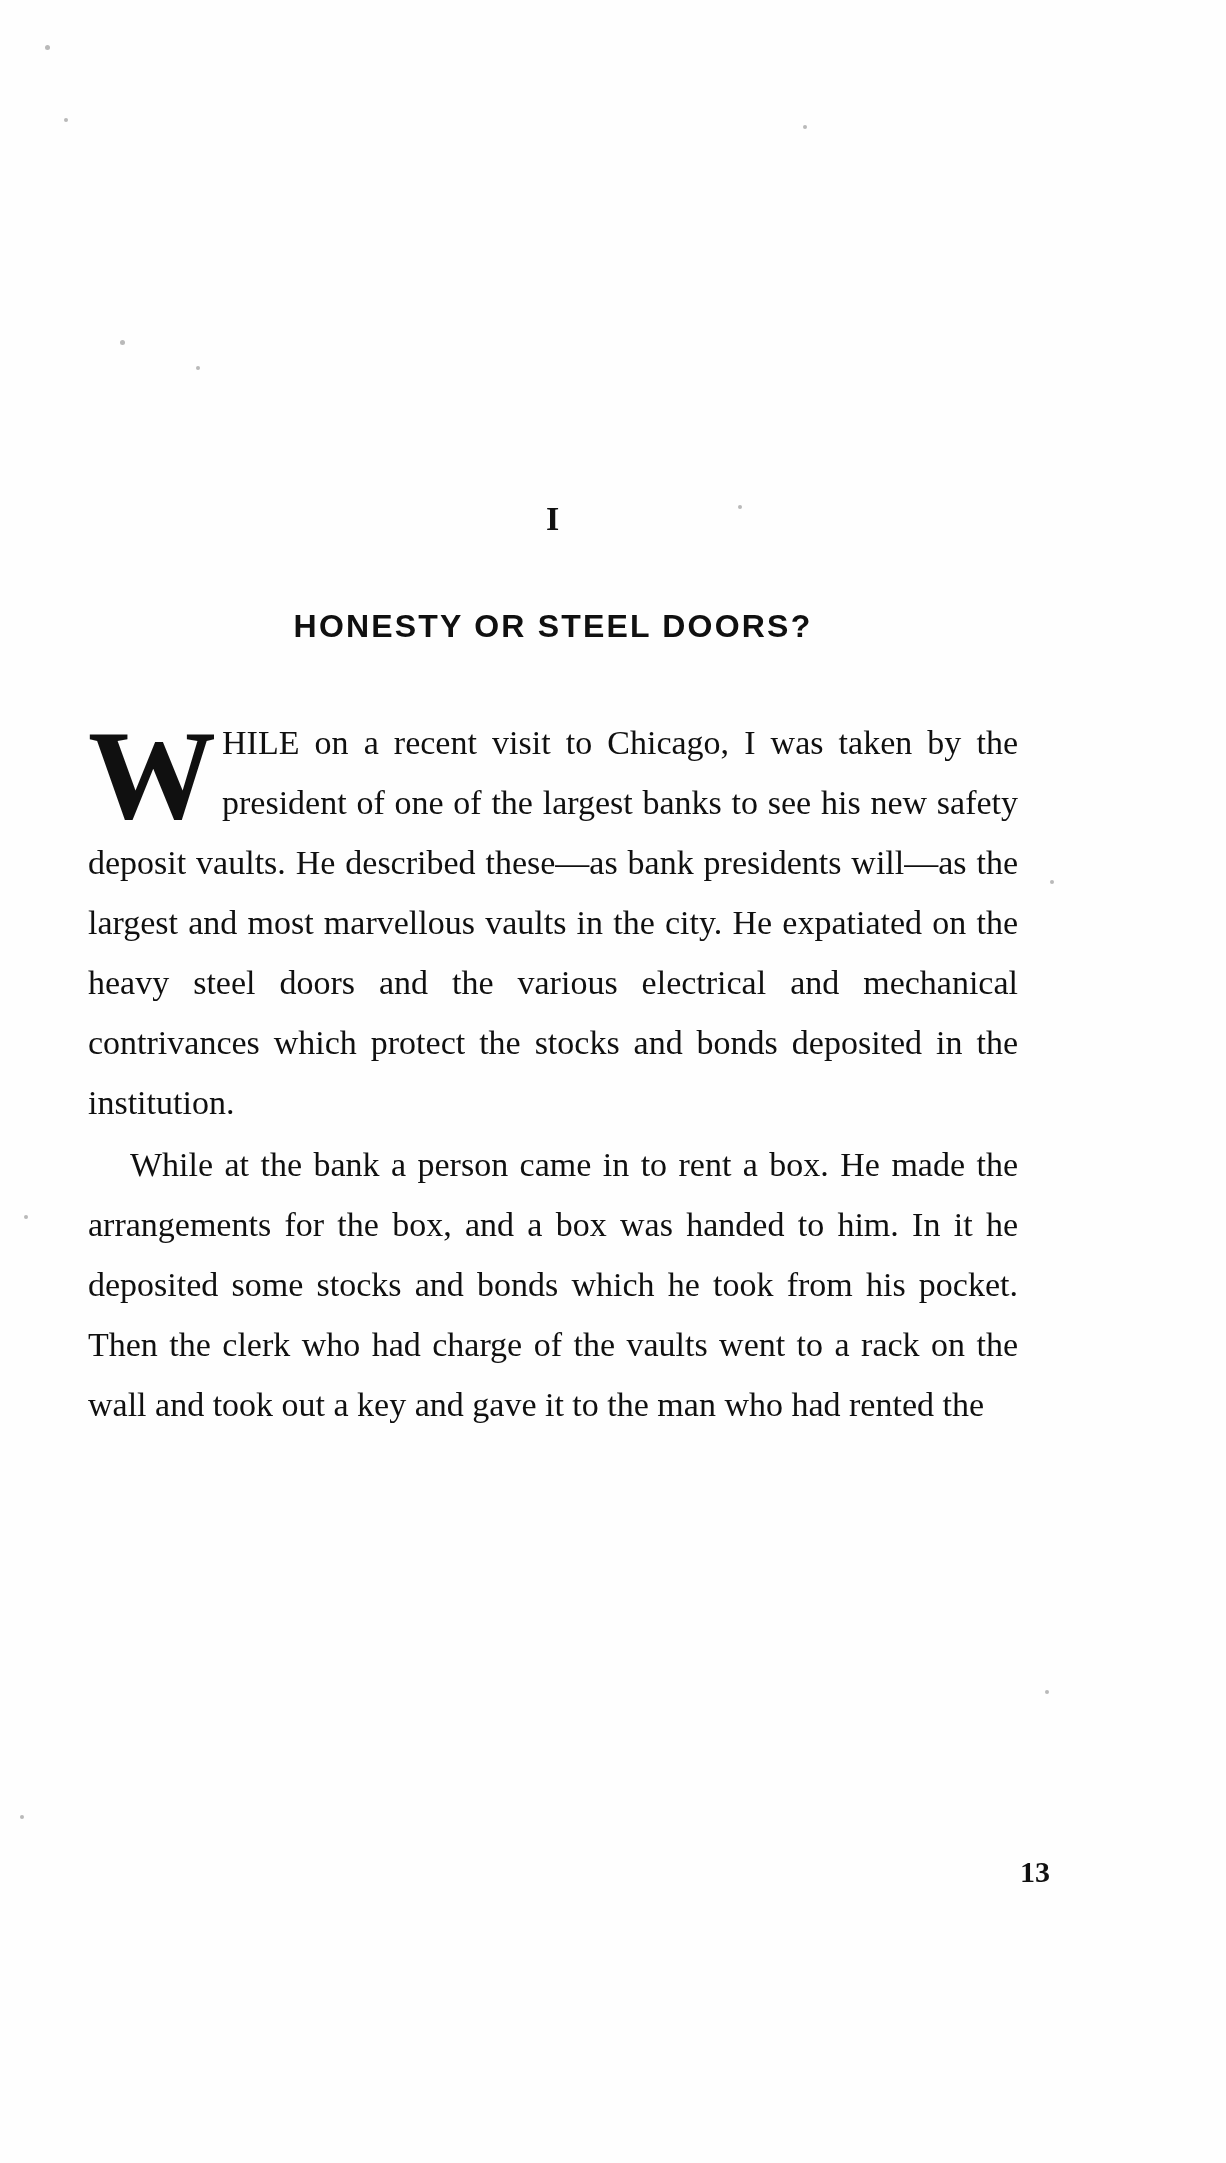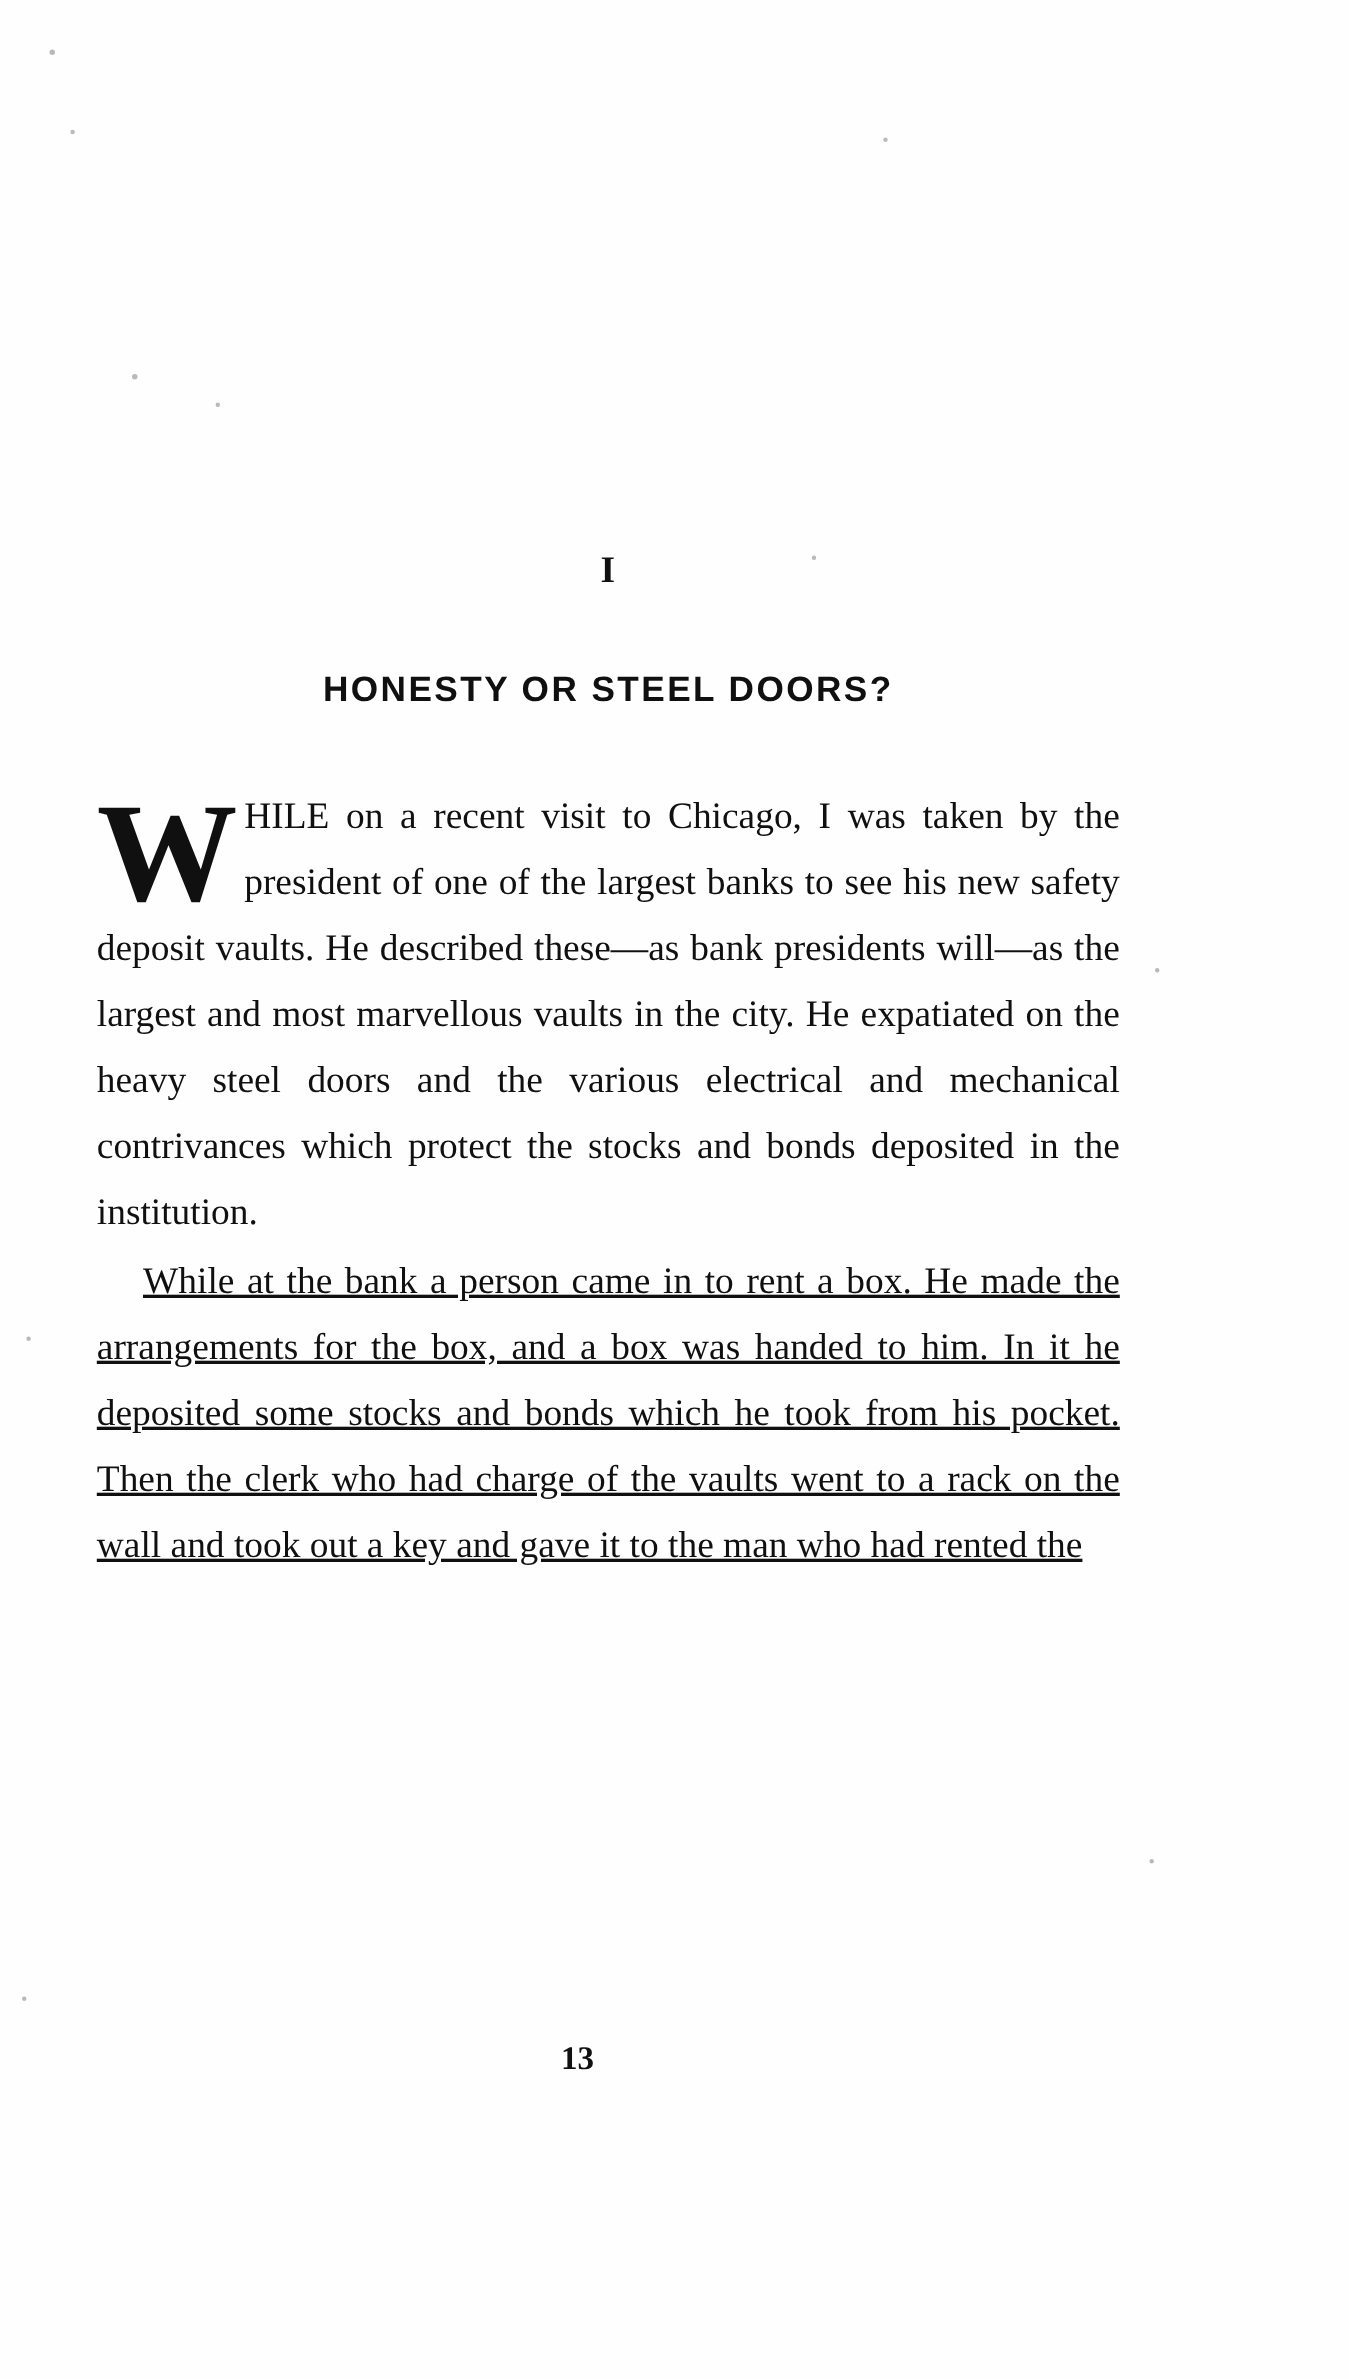--- a/index.html
+++ b/index.html
@@ -60,21 +60,20 @@
   }
 
   .para {
     margin: 0;
     text-align: justify;
   }
 
   .para + .para {
     text-indent: 42px;
     margin-top: 2px;
-    text-decoration: underline;
   }
 
   .dropcap-para {
     position: relative;
     min-height: 120px;
   }
 
   .dropcap {
     float: left;
     font-size: 128px;
@@ -83,21 +82,21 @@
     padding: 6px 6px 0 0;
     margin-top: 4px;
     font-family: "Liberation Serif", serif;
   }
 
   .page-number {
     position: absolute;
     left: 0;
     top: 1855px;
     width: 1050px;
-    text-align: center;
+    text-align: right;
     font-size: 30px;
     font-weight: 700;
     font-family: "Liberation Serif", serif;
   }
 
   .speck {
     position: absolute;
     background: #b9b9b9;
     border-radius: 50%;
   }

